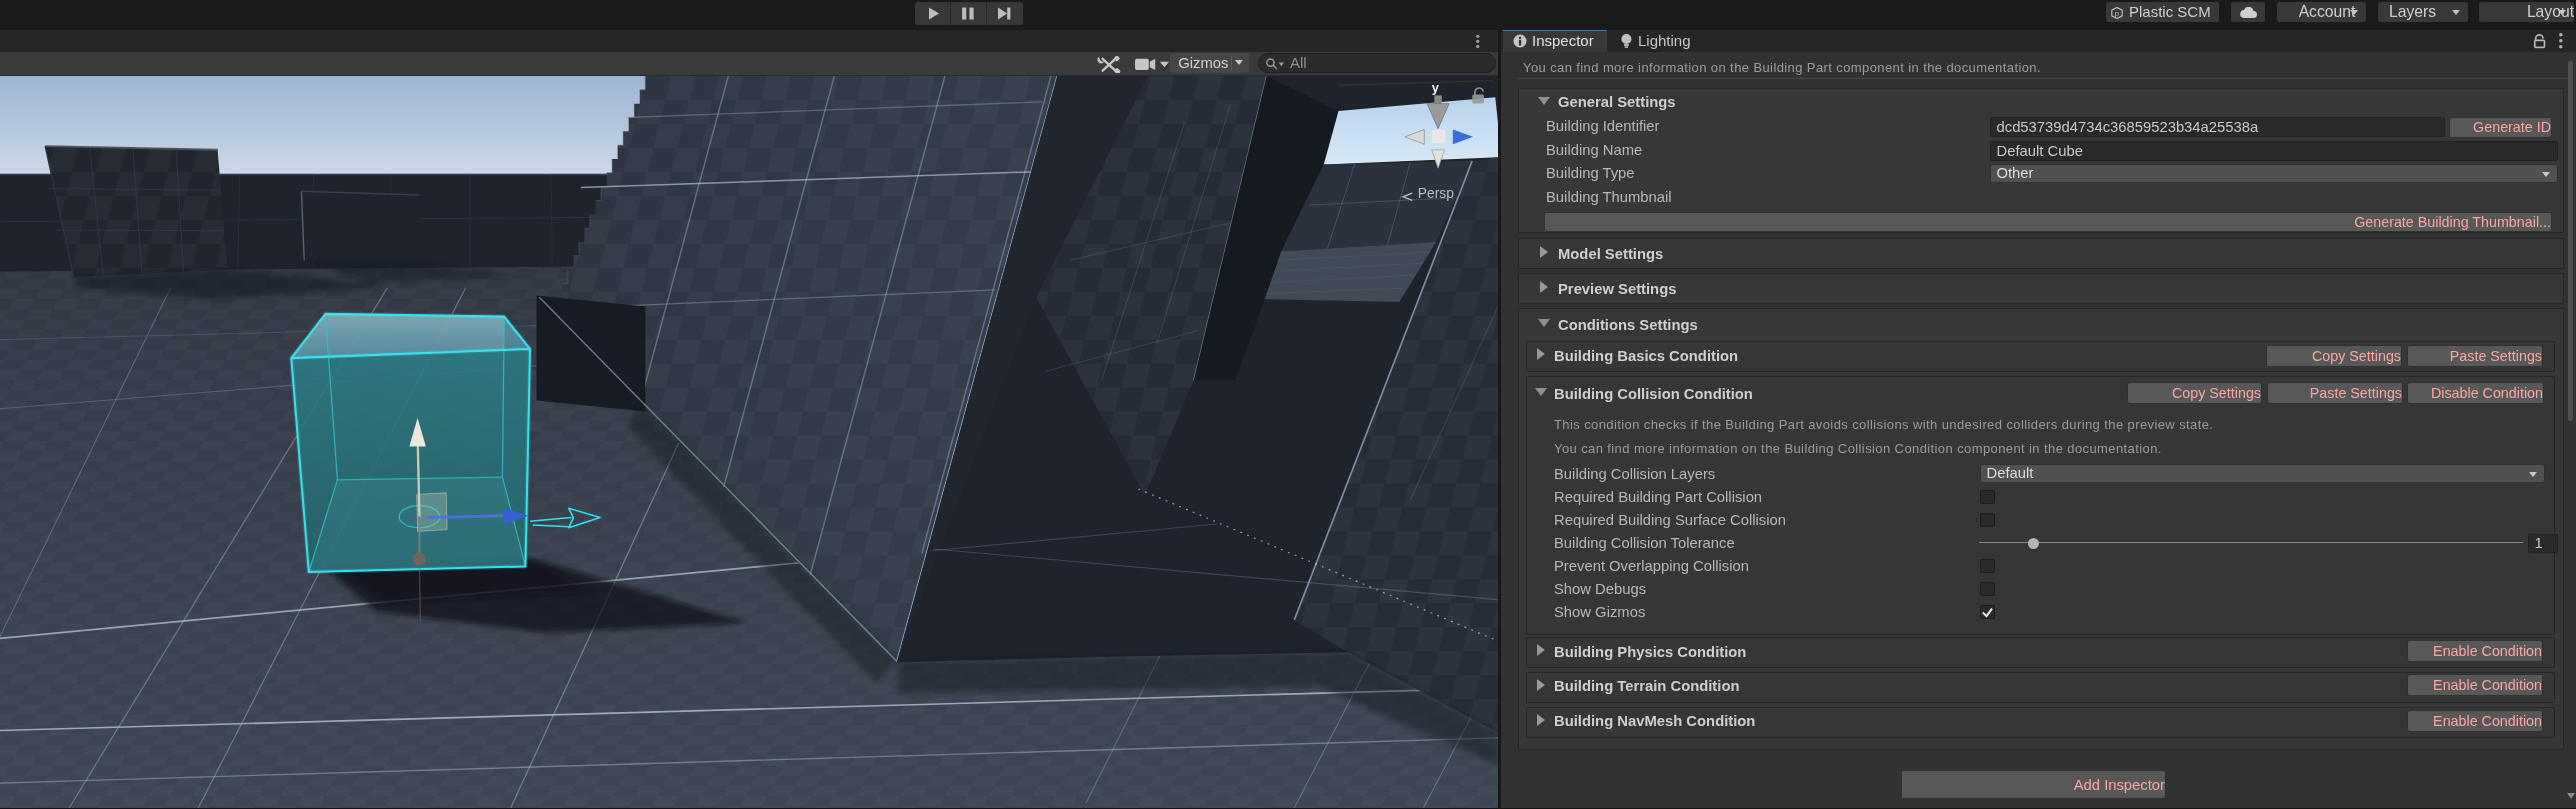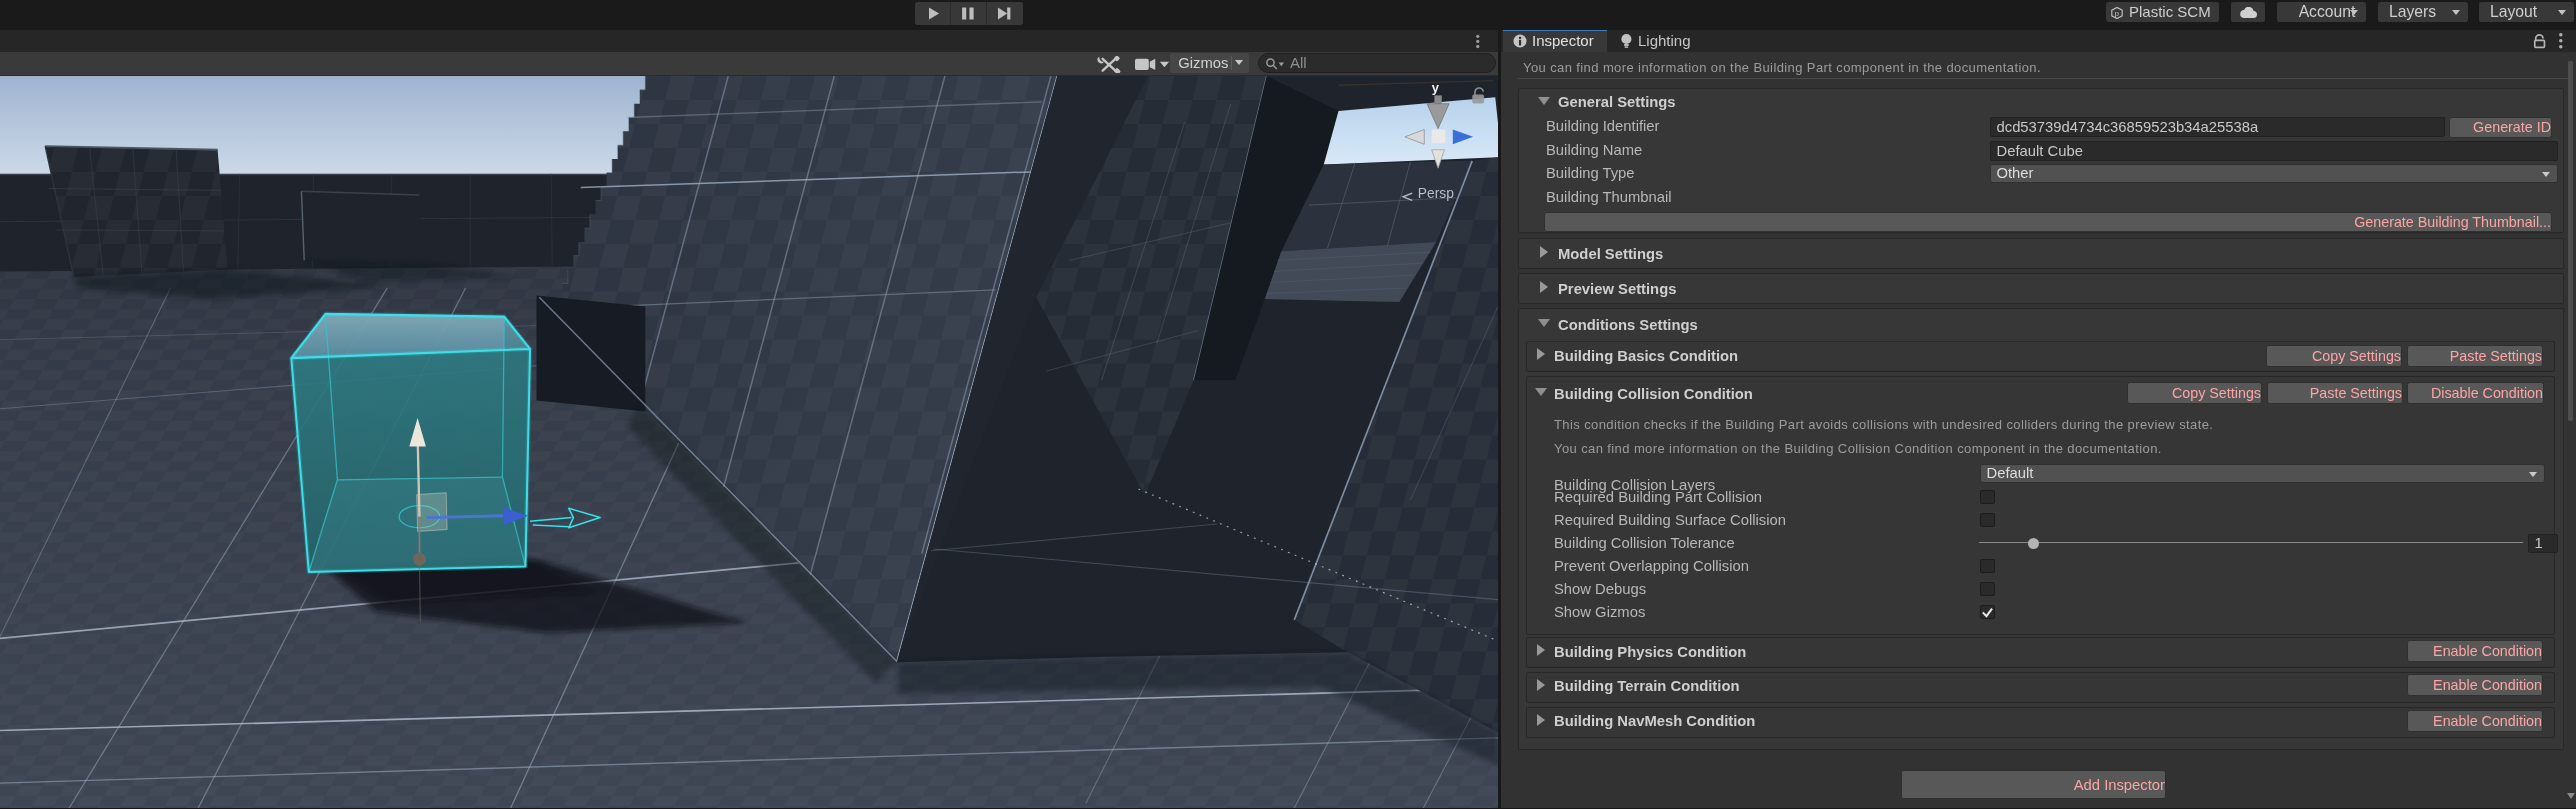--- a/index.html
+++ b/index.html
@@ -36,21 +36,21 @@
 <svg class="abs" style="left:2111px;top:6.5px" width="12" height="12" viewBox="0 0 15 15">
     <polygon points="7.5,0.5 14,4 14,11 7.5,14.5 1,11 1,4" fill="none" stroke="#c0c0c0" stroke-width="1.4"></polygon>
     <text x="4.5" y="11" fill="#c0c0c0" font-size="10" font-family="Liberation Sans">p</text>
   </svg>
 <div class="tbtn" style="left:2231px;top:1.8px;width:34px;height:20px"></div>
 <svg class="abs" style="left:2238px;top:6.5px" width="22" height="12" viewBox="0 0 24 13">
     <path d="M6 12 a4.5 4.5 0 0 1 0.6-8.9 a5.5 5.5 0 0 1 10.5 1.2 a3.8 3.8 0 0 1 -0.5 7.7 z" fill="#cfcfcf"></path>
   </svg>
 <div class="tbtn dd" style="left:2277px;top:1.8px;width:89px;height:20px;text-align:center;padding-left:11px">Account</div>
 <div class="tbtn dd" style="left:2378px;top:1.8px;width:90px;height:20px;text-align:left;padding-left:11px">Layers</div>
-<div class="tbtn dd" style="left:2479px;top:1.8px;width:95px;height:20px;text-align:left;padding-left:11px">Layout</div>
+<div class="tbtn dd" style="left:2479px;top:1.8px;width:95px;height:20px;text-align:right;padding-left:11px">Layout</div>
 
 <div class="abs" id="leftpanel" style="left:0;top:29.5px;width:1498px;height:778px;background:#262626">
 
   <svg class="abs" style="left:1475px;top:4.6px" width="7.4" height="14.8" viewBox="0 0 8 16">
       <circle cx="3" cy="2.5" r="1.8" fill="#9a9a9a"></circle>
       <circle cx="3" cy="8" r="1.8" fill="#9a9a9a"></circle>
       <circle cx="3" cy="13.5" r="1.8" fill="#9a9a9a"></circle>
     </svg>
 
   <div class="abs" style="left:0;top:22px;width:1498px;height:24px;background:#3a3a3a;border-bottom:0.9px solid #2b2b2b"></div>
@@ -360,21 +360,21 @@
     <div class="ubtn" style="left:906px;top:293px;width:136px;height:22px;line-height:20px">Paste Settings</div>
 
     <div class="box" style="left:25px;top:324px;width:1029px;height:259px;background:#363636"></div>
     <div class="tri-d" style="left:34px;top:336px;border-top-color:#8f8f8f"></div>
     <div class="hdr" style="left:53px;top:333px">Building Collision Condition</div>
     <div class="ubtn" style="left:626px;top:330px;width:135px;height:22px;line-height:20px">Copy Settings</div>
     <div class="ubtn" style="left:766px;top:330px;width:136px;height:22px;line-height:20px">Paste Settings</div>
     <div class="ubtn" style="left:906px;top:330px;width:137px;height:22px;line-height:20px">Disable Condition</div>
     <div class="help" style="left:53px;top:363px">This condition checks if the Building Part avoids collisions with undesired colliders during the preview state.</div>
     <div class="help" style="left:53px;top:387px">You can find more information on the Building Collision Condition component in the documentation.</div>
-    <div class="lab" style="left:53px;top:424px">Building Collision Layers</div>
+    <div class="lab" style="left:53px;top:413px">Building Collision Layers</div>
     <div class="ddl" style="left:479px;top:412px;width:565px;height:19.4px;line-height:17.5px">Default</div>
     <div class="lab" style="left:53px;top:436px">Required Building Part Collision</div>
     <div class="cb" style="left:479px;top:438px"></div>
     <div class="lab" style="left:53px;top:459px">Required Building Surface Collision</div>
     <div class="cb" style="left:479px;top:461px"></div>
     <div class="lab" style="left:53px;top:482px">Building Collision Tolerance</div>
     <div class="abs" style="left:478px;top:490px;width:544px;height:1.8px;background:#8b8b8b"></div>
     <div class="abs" style="left:527px;top:486px;width:11px;height:11px;border-radius:5.5px;background:#b4b4b4"></div>
     <div class="fld" style="left:1027px;top:482px;width:29.5px;height:19.4px;line-height:17.5px">1</div>
     <div class="lab" style="left:53px;top:505px">Prevent Overlapping Collision</div>

